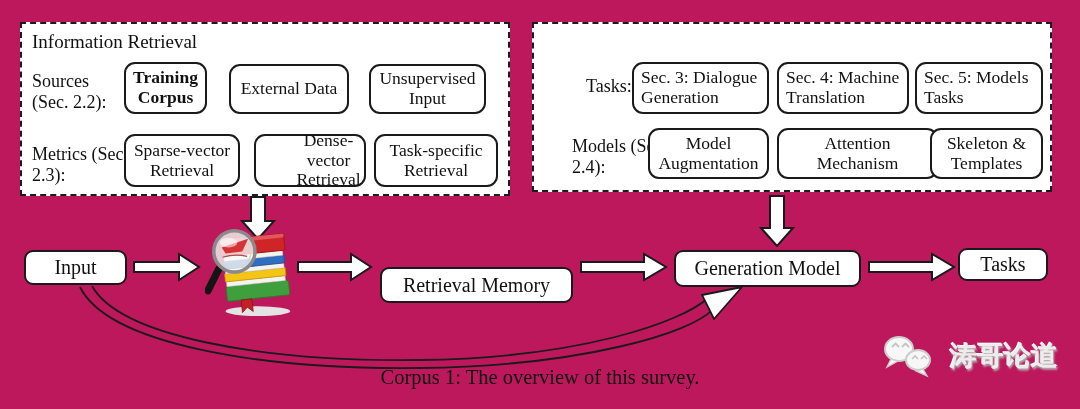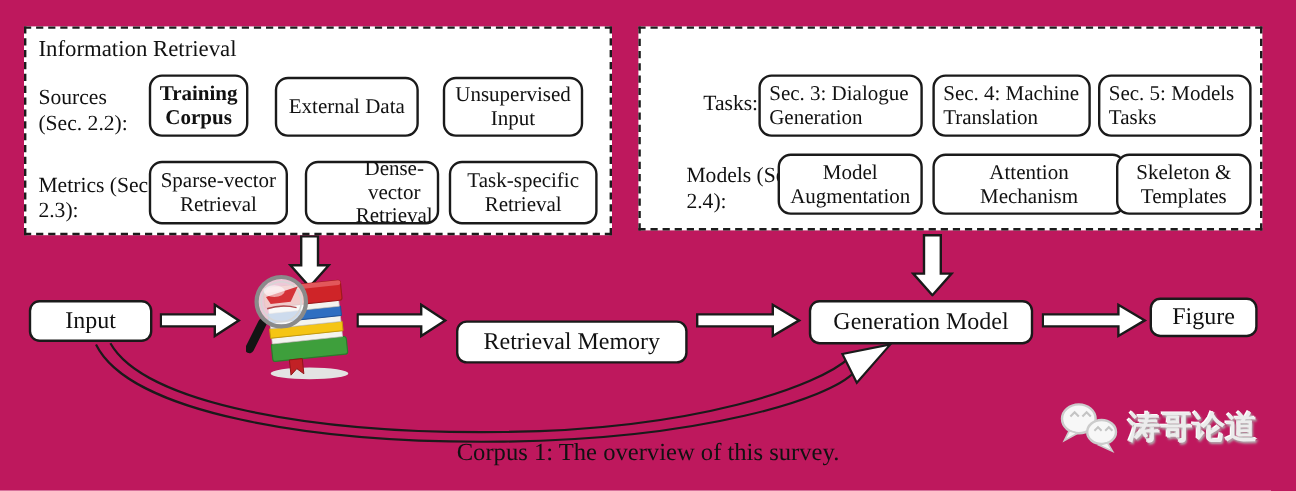--- a/index.html
+++ b/index.html
@@ -68,21 +68,21 @@
     top: 366px;
     text-align: center;
     font-size: 20.5px;
   }
   .watermark {
     position: absolute;
     left: 882px;
     top: 334px;
     display: flex;
     align-items: center;
-    gap: 6px;
+    gap: 16px;
     z-index: 4;
     justify-content: center;
   }
   .watermark-text {
     font-family: "Liberation Sans", "DejaVu Sans", sans-serif;
     font-size: 27px;
     font-weight: bold;
     color: #ececec;
     text-shadow: 1px 2px 2px #b0b0b0, -1px -1px 0 #ffffff;
     white-space: nowrap;
@@ -162,21 +162,21 @@
   <svg class="arrow-svg" style="left:580px; top:252px;" width="88" height="30" viewBox="0 0 88 30">
     <polygon points="1,10 64,10 64,2 86,15 64,28 64,20 1,20" fill="#ffffff" stroke="#1a1a1a" stroke-width="2"></polygon>
   </svg>
 
   <div class="flow-node" style="left:674px; top:250px; width:187px; height:37px;font-family:Liberation Serif, serif;">Generation Model</div>
 
   <svg class="arrow-svg" style="left:868px; top:252px;" width="88" height="30" viewBox="0 0 88 30">
     <polygon points="1,10 64,10 64,2 86,15 64,28 64,20 1,20" fill="#ffffff" stroke="#1a1a1a" stroke-width="2"></polygon>
   </svg>
 
-  <div class="flow-node" style="left:958px; top:248px; width:90px; height:33px;">Figure</div>
+  <div class="flow-node" style="left:958px; top:248px; width:90px; height:33px;">Tasks</div>
 
   <svg class="arrow-svg" style="left:50px; top:278px; z-index:1;" width="720" height="100" viewBox="0 0 720 100">
     <path d="M 42 8 C 70 58, 210 84, 370 82 C 530 80, 632 44, 658 20" fill="none" stroke="#1a1a1a" stroke-width="1.8"></path>
     <path d="M 30 9 C 58 66, 210 92, 370 90 C 535 88, 642 54, 662 32" fill="none" stroke="#1a1a1a" stroke-width="1.8"></path>
     <polygon points="692,9 664,41 652,17" fill="#ffffff" stroke="#1a1a1a" stroke-width="1.8"></polygon>
   </svg>
 
   <div class="caption">Corpus 1: The overview of this survey.</div>
 
   <div class="watermark">

